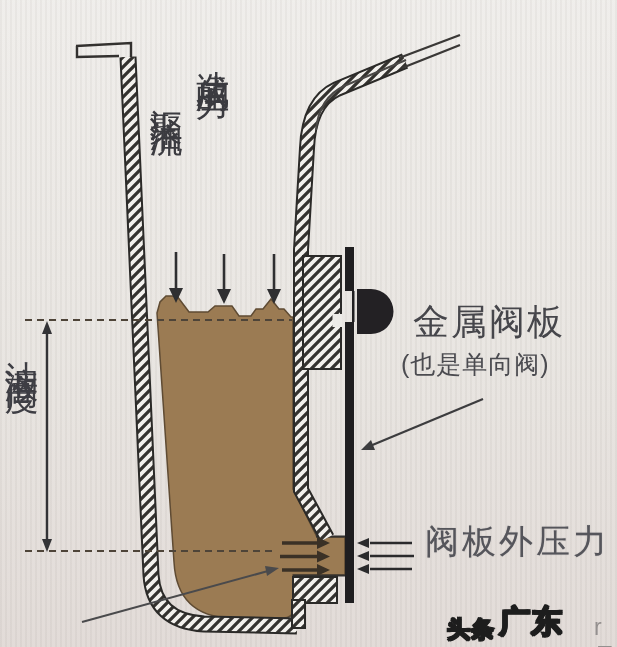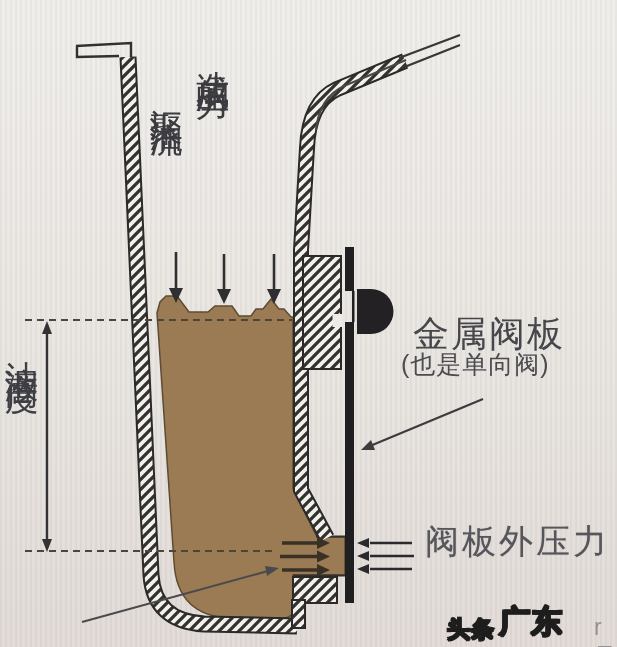--- a/index.html
+++ b/index.html
@@ -13,21 +13,21 @@
   }
   .stage svg{position:absolute;left:0;top:0;}
   .v-label{
     position:absolute;writing-mode:vertical-rl;text-orientation:upright;
     line-height:1;color:#3c3c41;white-space:nowrap;user-select:none;
   }
   .h-label{position:absolute;line-height:1;white-space:nowrap;color:#46464b;user-select:none;}
   #label-flow-1{left:150px;top:84px;font-size:33px;letter-spacing:4px;color:#3b3b40;}
   #label-flow-2{left:196px;top:44px;font-size:34px;letter-spacing:4px;color:#3b3b40;}
   #label-oil-height{left:5px;top:334px;font-size:34px;letter-spacing:6px;color:#3e3e44;}
-  #label-valve-title{left:413px;top:316px;font-size:36px;letter-spacing:2px;font-weight:500;color:#46464b;}
+  #label-valve-title{left:413px;top:304px;font-size:36px;letter-spacing:2px;font-weight:500;color:#46464b;}
   #label-valve-sub{left:401px;top:352px;font-size:25px;letter-spacing:1px;color:#4b4b50;}
   #label-outside-pressure{left:425px;top:524px;font-size:34px;letter-spacing:3px;color:#55555b;text-shadow:0 0 1px rgba(90,90,95,0.45);}
   .watermark{position:absolute;left:447px;top:601px;display:flex;align-items:center;user-select:none;}
   .wm-outline{
     color:#ffffff;font-weight:700;
     -webkit-text-stroke:1.6px #1d1d1d;
     text-shadow:-1px -1px 0 #1d1d1d,1px -1px 0 #1d1d1d,-1px 1px 0 #1d1d1d,1px 1px 0 #1d1d1d;
   }
   .wm-prefix{font-size:23px;letter-spacing:1px;}
   .wm-main{font-size:31px;font-weight:800;letter-spacing:1px;}

